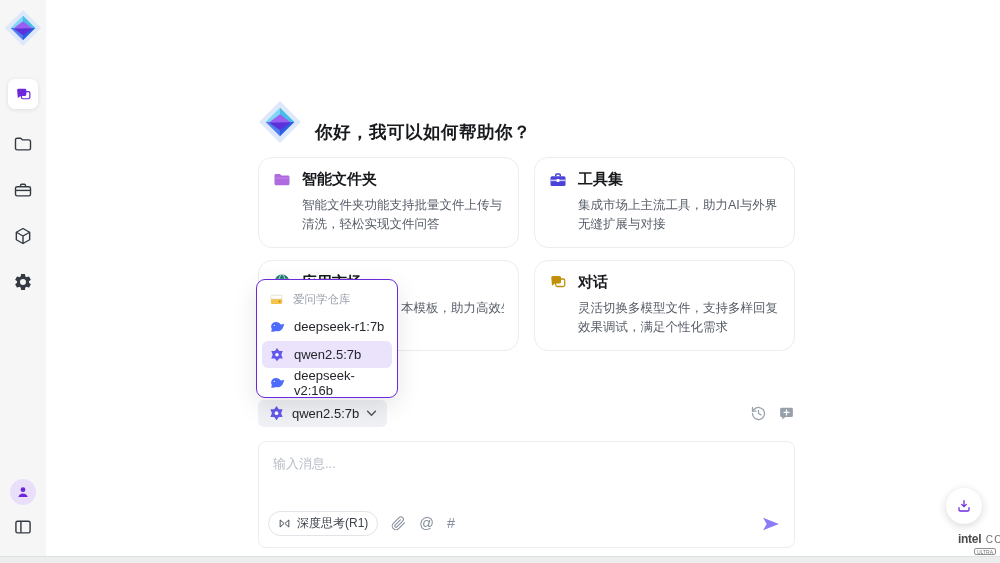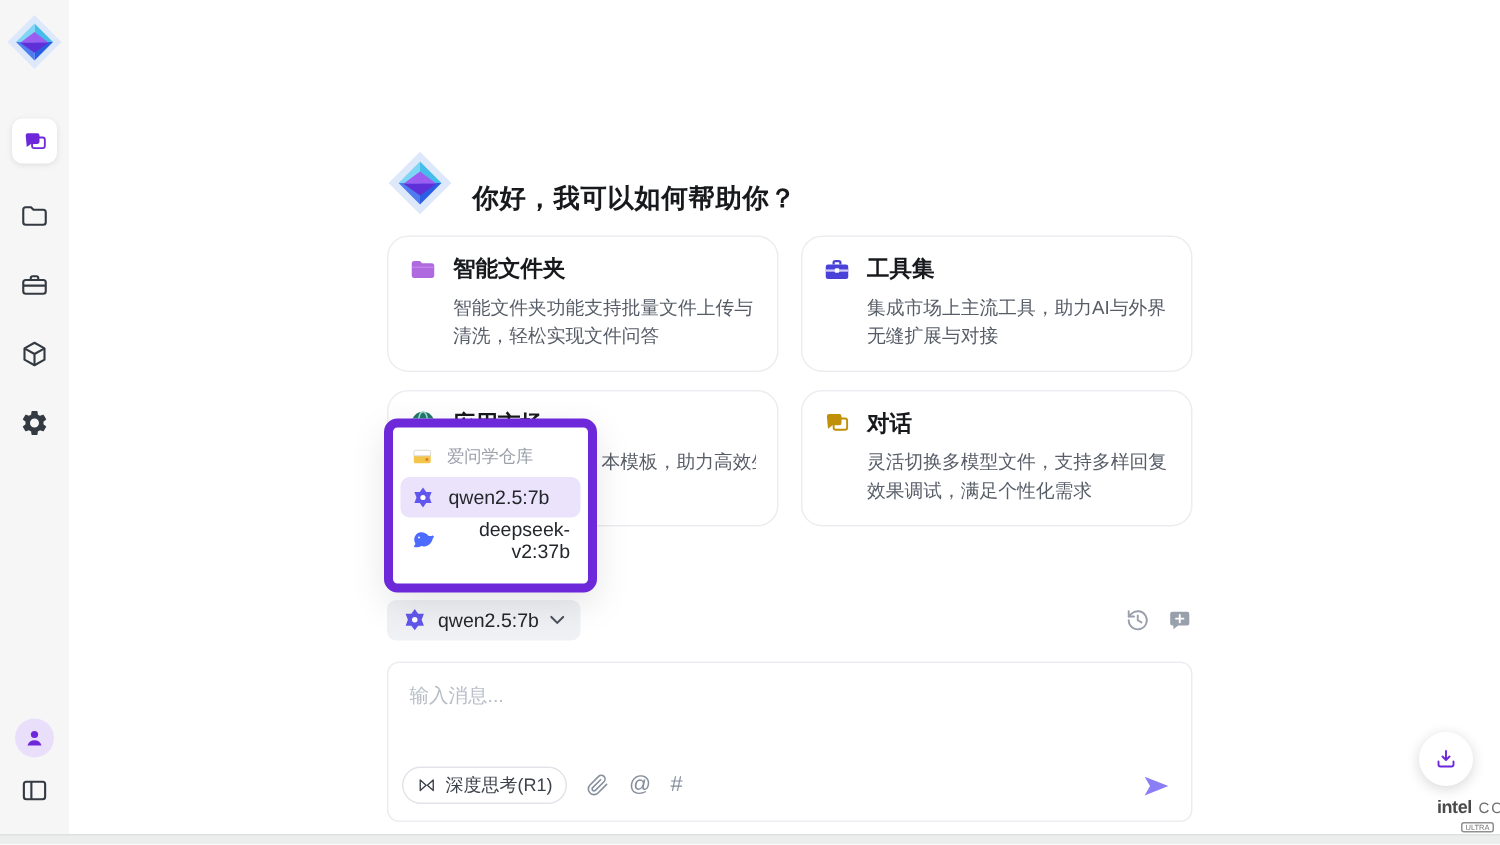--- a/index.html
+++ b/index.html
@@ -28,22 +28,22 @@
   .cards { position:absolute; left:258px; top:157px; width:537px;
     display:grid; grid-template-columns:261px 261px; column-gap:15px; row-gap:12px; }
   .card { background:#fff; border:1px solid #ecedf0; border-radius:14px; padding:12px 14px; cursor:pointer; }
   .card-head { display:flex; align-items:center; gap:11px; }
   .card-title { font-size:15px; font-weight:bold; color:#17191c; }
   .card-desc { margin:7px 0 0 29px; font-size:12.5px; color:#575d67; line-height:1.55; }
   .card-desc.occluded { margin-left:128px; white-space:nowrap; overflow:hidden; }
 
   
   .dropdown { position:absolute; left:256px; top:279px; width:142px; z-index:20;
-    background:#fff; border:6px solid #6d28d9; border-radius:9px; padding:7px 0 15px;
-    box-shadow:0 8px 24px rgba(0,0,0,.10);text-align:right; }
+    background:#fff; border:1px solid #6d28d9; border-radius:9px; padding:7px 0 0;
+    box-shadow:0 8px 24px rgba(0,0,0,.10); }
   .dd-group { display:flex; align-items:center; gap:8px; height:25px; padding:0 12px;
     font-size:11.5px; color:#9ba1ab; }
   .dd-item { display:flex; align-items:center; gap:9px; height:27px; margin:1px 0; padding:0 12px;
     font-size:13px; color:#23262b; cursor:pointer; }
   .dd-item.selected { background:#ebe2fb; border-radius:6px; margin:1px 5px; padding:0 7px; }
   .dd-icon { width:16px; height:16px; flex:0 0 16px; display:flex; }
 
   
   .model-row { position:absolute; left:258px; top:400px; width:537px; height:27px;
     display:flex; align-items:center; }
@@ -242,39 +242,48 @@
       <span class="dd-icon">
         <svg viewBox="0 0 24 24" width="15" height="15">
           <rect x="3" y="5" width="18" height="14" rx="2" fill="#f3c64a"></rect>
           <rect x="3" y="5" width="18" height="6" rx="2" fill="#fff" stroke="#d9d9de" stroke-width="1"></rect>
           <circle cx="17" cy="15" r="1.6" fill="#e2772e"></circle>
         </svg>
       </span>
       <span>爱问学仓库</span>
     </div>
 
+    <div class="dd-item">
+      <span class="dd-icon">
+        <svg viewBox="0 0 24 24" width="16" height="16">
+          <path d="M22 7.2c-1.6 1.1-3.1 1.1-4.7.6C14.6 4 8.8 3.1 5.4 6.3c-2.4 2.3-2.9 5.9-1.3 8.8.4.8.3 1.3-.3 1.9-.4.4-1 .9-.8 1.5.2.6 1 .6 1.6.7 2.1.2 4.1-.1 6-1.1.9.4 1.8.5 2.8.4 3.6-.5 6.8-3.1 7.9-6.6.3-1.1 1-2.1 1.6-3.1.3-.7-.3-1.1-.9-.6z" fill="#4d6bfe"></path>
+          <circle cx="8" cy="9.5" r="1" fill="#fff"></circle>
+        </svg>
+      </span>
+      <span>deepseek-r1:7b</span>
+    </div>
 
     <div class="dd-item selected">
       <span class="dd-icon">
         <svg viewBox="0 0 24 24" width="16" height="16">
           <path d="M12 1.5l3.2 4.4h5.4l-2.1 5.6 2.1 5.6h-5.4L12 21.5l-3.2-4.4H3.4l2.1-5.6-2.1-5.6h5.4z" fill="#6257ec"></path>
           <circle cx="12" cy="11.5" r="2.6" fill="#fff"></circle>
         </svg>
       </span>
       <span>qwen2.5:7b</span>
     </div>
 
     <div class="dd-item">
       <span class="dd-icon">
         <svg viewBox="0 0 24 24" width="16" height="16">
           <path d="M22 7.2c-1.6 1.1-3.1 1.1-4.7.6C14.6 4 8.8 3.1 5.4 6.3c-2.4 2.3-2.9 5.9-1.3 8.8.4.8.3 1.3-.3 1.9-.4.4-1 .9-.8 1.5.2.6 1 .6 1.6.7 2.1.2 4.1-.1 6-1.1.9.4 1.8.5 2.8.4 3.6-.5 6.8-3.1 7.9-6.6.3-1.1 1-2.1 1.6-3.1.3-.7-.3-1.1-.9-.6z" fill="#4d6bfe"></path>
           <circle cx="8" cy="9.5" r="1" fill="#fff"></circle>
         </svg>
       </span>
-      <span>deepseek-v2:37b</span>
+      <span>deepseek-v2:16b</span>
     </div>
   </div>
 
   <div class="model-row">
     <div class="model-pill">
       <span>
         <svg viewBox="0 0 24 24" width="17" height="17">
           <path d="M12 1.5l3.2 4.4h5.4l-2.1 5.6 2.1 5.6h-5.4L12 21.5l-3.2-4.4H3.4l2.1-5.6-2.1-5.6h5.4z" fill="#6257ec"></path>
           <circle cx="12" cy="11.5" r="2.6" fill="#fff"></circle>
         </svg>

